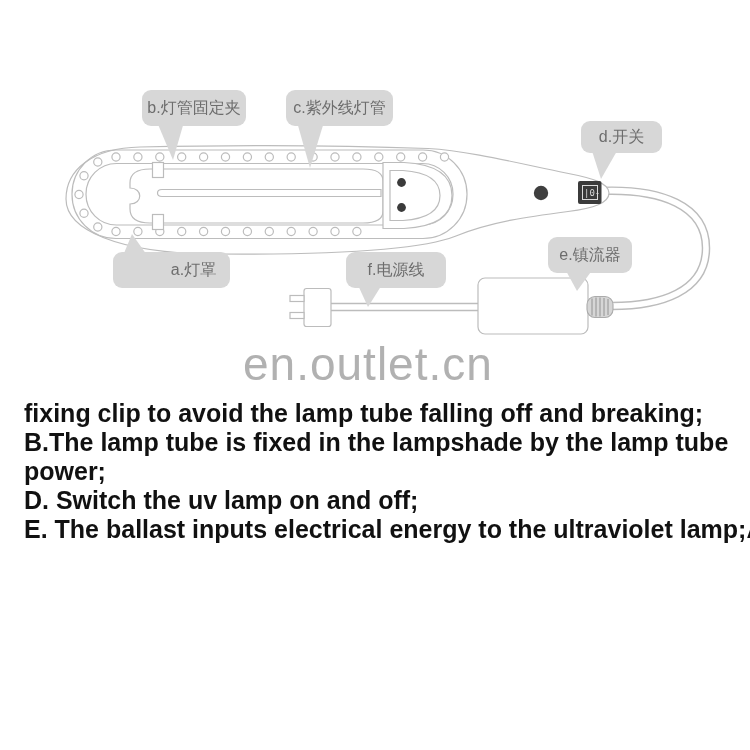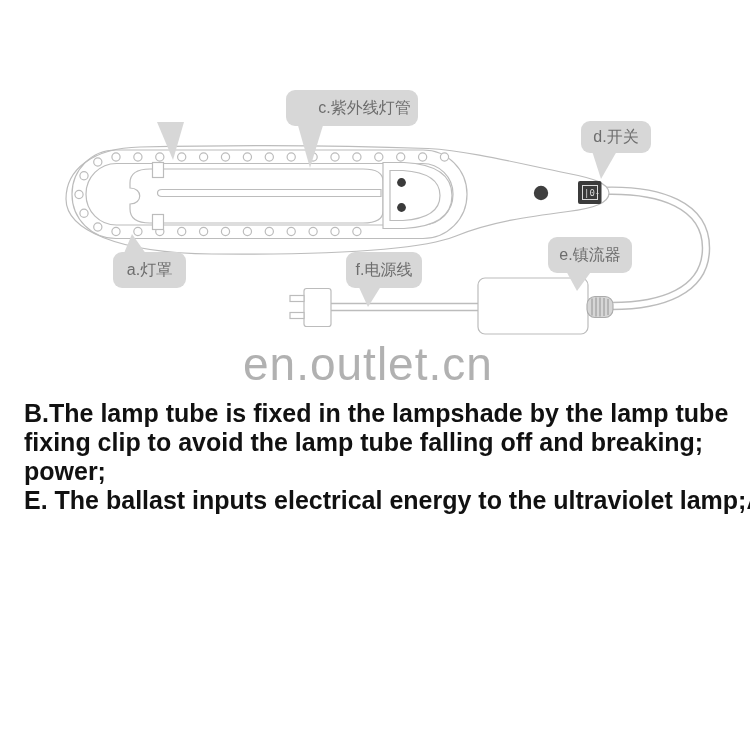--- a/index.html
+++ b/index.html
@@ -127,27 +127,29 @@
     <text x="584" y="196" class="switch-glyph">|0-</text>
 
     <polygon points="157,122 184,122 173,160" class="tailpoly"></polygon>
     <polygon points="297,122 324,122 310,168" class="tailpoly"></polygon>
     <polygon points="592,151 617,151 601,179" class="tailpoly"></polygon>
     <polygon points="122,258 149,258 132,234" class="tailpoly"></polygon>
     <polygon points="357,283 383,283 368,307" class="tailpoly"></polygon>
     <polygon points="565,269 593,269 577,291" class="tailpoly"></polygon>
   </svg>
 
-  <div class="bubble" style="left:286px;top:90px;width:107px;padding-left:25px;">c.紫外线灯管</div>
-  <div class="bubble small" style="left:581px;top:121px;width:70px;">d.开关</div>
-  <div class="bubble" style="left:113px;top:252px;width:73px;">a.灯罩</div>
-  <div class="bubble" style="left:346px;top:252px;width:76px;">f.电源线</div>
+  <div class="bubble" style="left:142px;top:90px;width:104px;">b.灯管固定夹</div>
+  <div class="bubble" style="left:286px;top:90px;width:107px;">c.紫外线灯管</div>
+  <div class="bubble small" style="left:581px;top:121px;width:81px;">d.开关</div>
+  <div class="bubble" style="left:113px;top:252px;width:73px;padding-left:44px;">a.灯罩</div>
+  <div class="bubble" style="left:346px;top:252px;width:100px;">f.电源线</div>
   <div class="bubble" style="left:548px;top:237px;width:84px;">e.镇流器</div>
 
   <div id="watermark">en.outlet.cn</div>
 
   <div id="description">
+      <div class="desc-line">fixing clip to avoid the lamp tube falling off and breaking;</div>
       <div class="desc-line">B.The lamp tube is fixed in the lampshade by the lamp tube</div>
-      <div class="desc-line">fixing clip to avoid the lamp tube falling off and breaking;</div>
       <div class="desc-line">power;</div>
+      <div class="desc-line">D. Switch the uv lamp on and off;</div>
       <div class="desc-line">E. The ballast inputs electrical energy to the ultraviolet lamp;A</div>
     </div>
 </div>
 
 </body></html>

